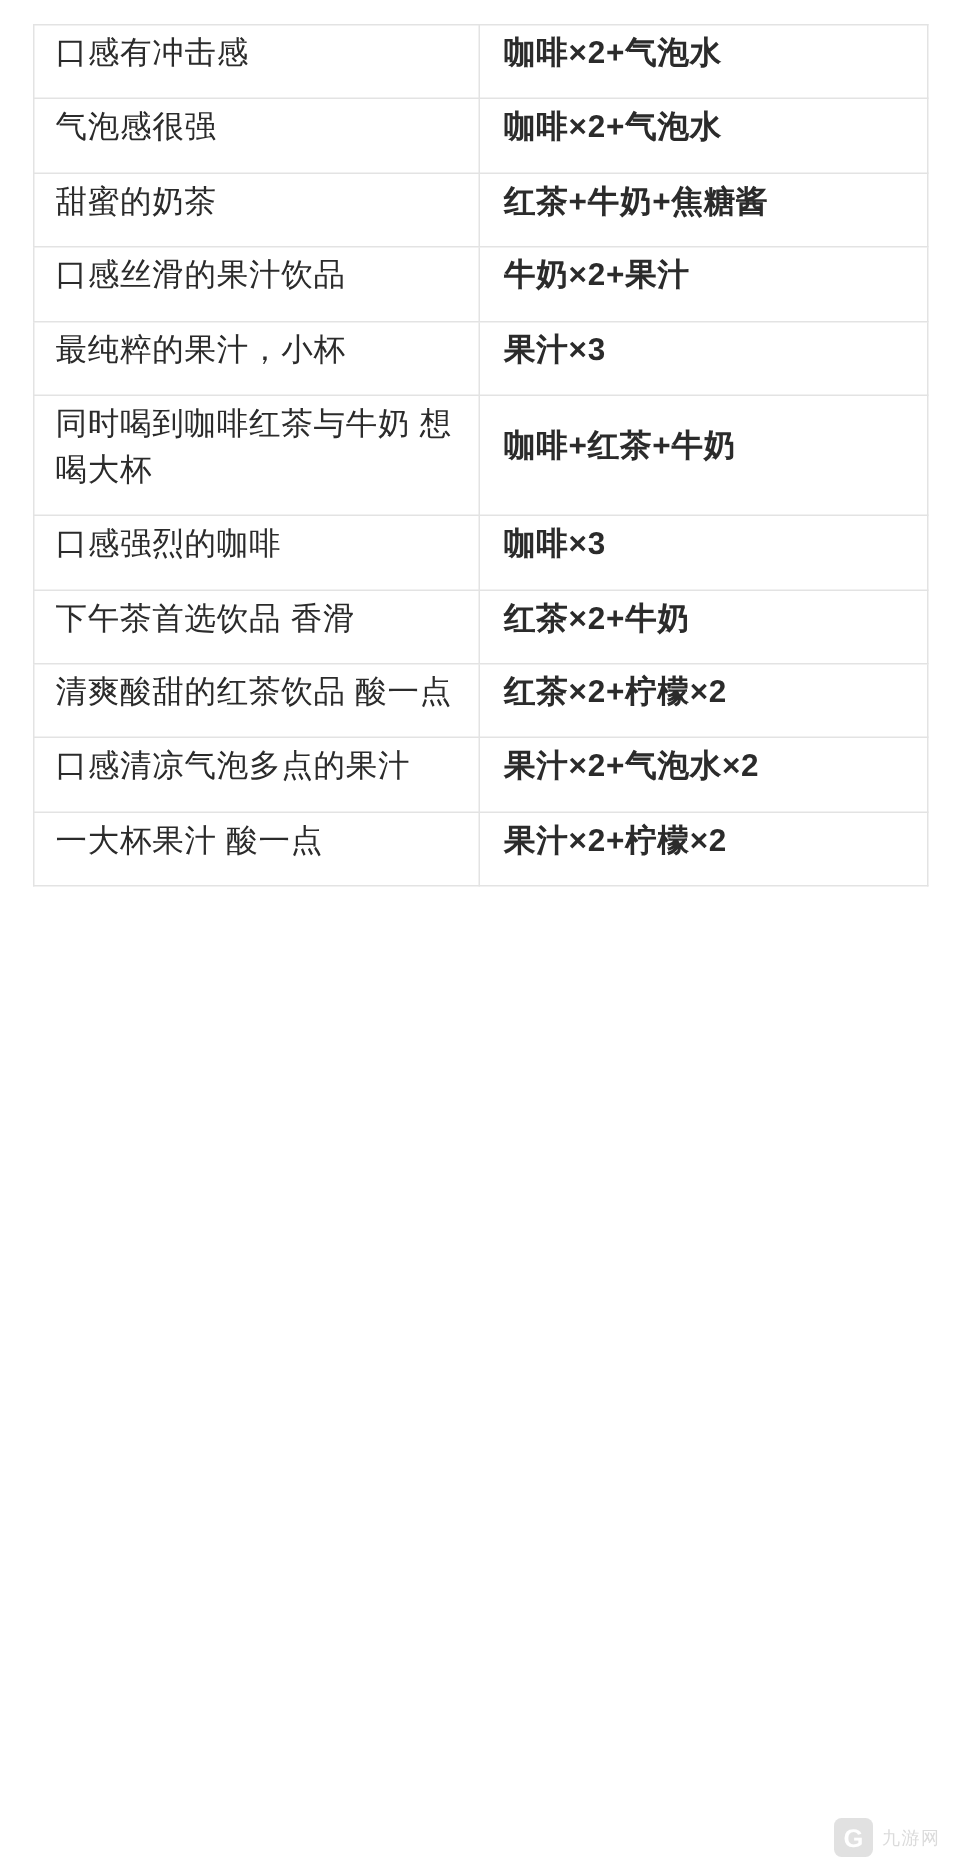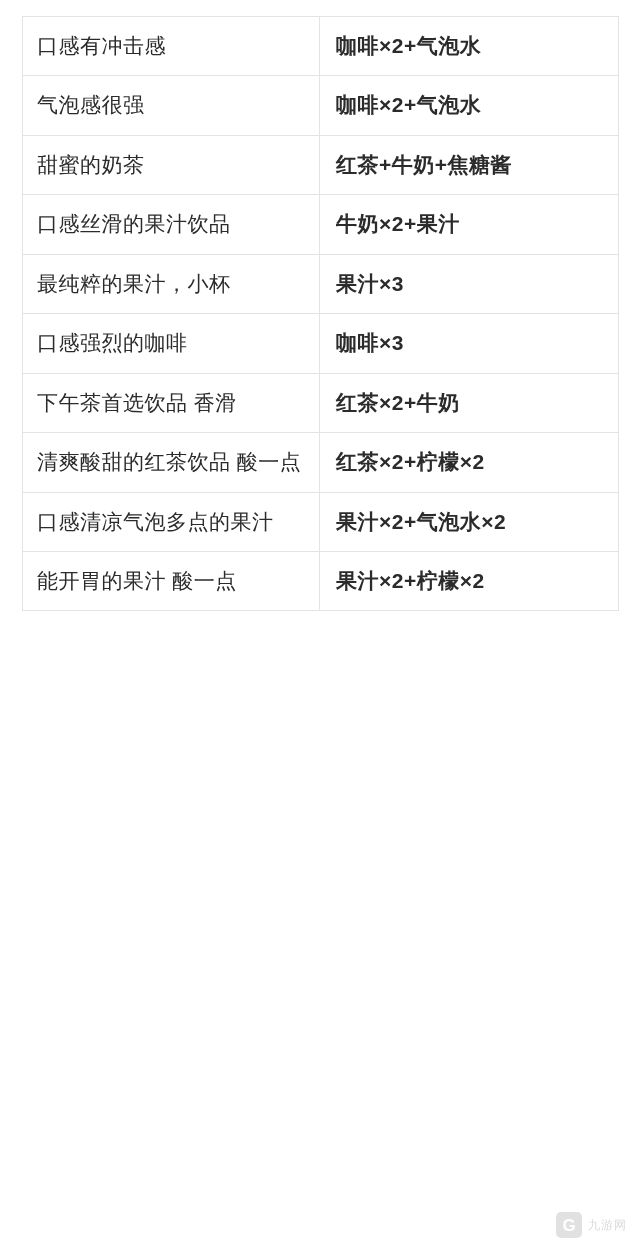--- a/index.html
+++ b/index.html
@@ -23,21 +23,21 @@
     padding: 16px 22px 0 22px;
   }
   table.recipe-table {
     width: 100%;
     border-collapse: collapse;
     table-layout: fixed;
   }
   table.recipe-table td {
     border: 1px solid #e3e3e3;
     vertical-align: middle;
-    padding: 14px 12px 14px 14px;
+    padding: 4px 12px 14px 14px;
     font-size: 21px;
     line-height: 1.45;
     color: #2b2b2b;
     letter-spacing: 0.5px;
     word-break: break-all;
   }
   table.recipe-table td.col-desc {
     width: 50%;
   }
   table.recipe-table td.col-recipe {
@@ -93,37 +93,41 @@
       </tr>
       <tr>
         <td class="col-desc">口感丝滑的果汁饮品</td>
         <td class="col-recipe">牛奶×2+果汁</td>
       </tr>
       <tr>
         <td class="col-desc">最纯粹的果汁，小杯</td>
         <td class="col-recipe">果汁×3</td>
       </tr>
       <tr>
+        <td class="col-desc">同时喝到咖啡红茶与牛奶 想喝大杯</td>
+        <td class="col-recipe">咖啡+红茶+牛奶</td>
+      </tr>
+      <tr>
         <td class="col-desc">口感强烈的咖啡</td>
         <td class="col-recipe">咖啡×3</td>
       </tr>
       <tr>
         <td class="col-desc">下午茶首选饮品 香滑</td>
         <td class="col-recipe">红茶×2+牛奶</td>
       </tr>
       <tr>
         <td class="col-desc">清爽酸甜的红茶饮品 酸一点</td>
         <td class="col-recipe">红茶×2+柠檬×2</td>
       </tr>
       <tr>
         <td class="col-desc">口感清凉气泡多点的果汁</td>
         <td class="col-recipe">果汁×2+气泡水×2</td>
       </tr>
       <tr>
-        <td class="col-desc">能开胃的果汁 酸一点</td>
+        <td class="col-desc">一大杯果汁 酸一点</td>
         <td class="col-recipe">果汁×2+柠檬×2</td>
       </tr>
     </tbody>
   </table>
 
   <div class="watermark">
     <div class="wm-logo">G</div>
     <div class="wm-text">九游网</div>
   </div>
 </div>

